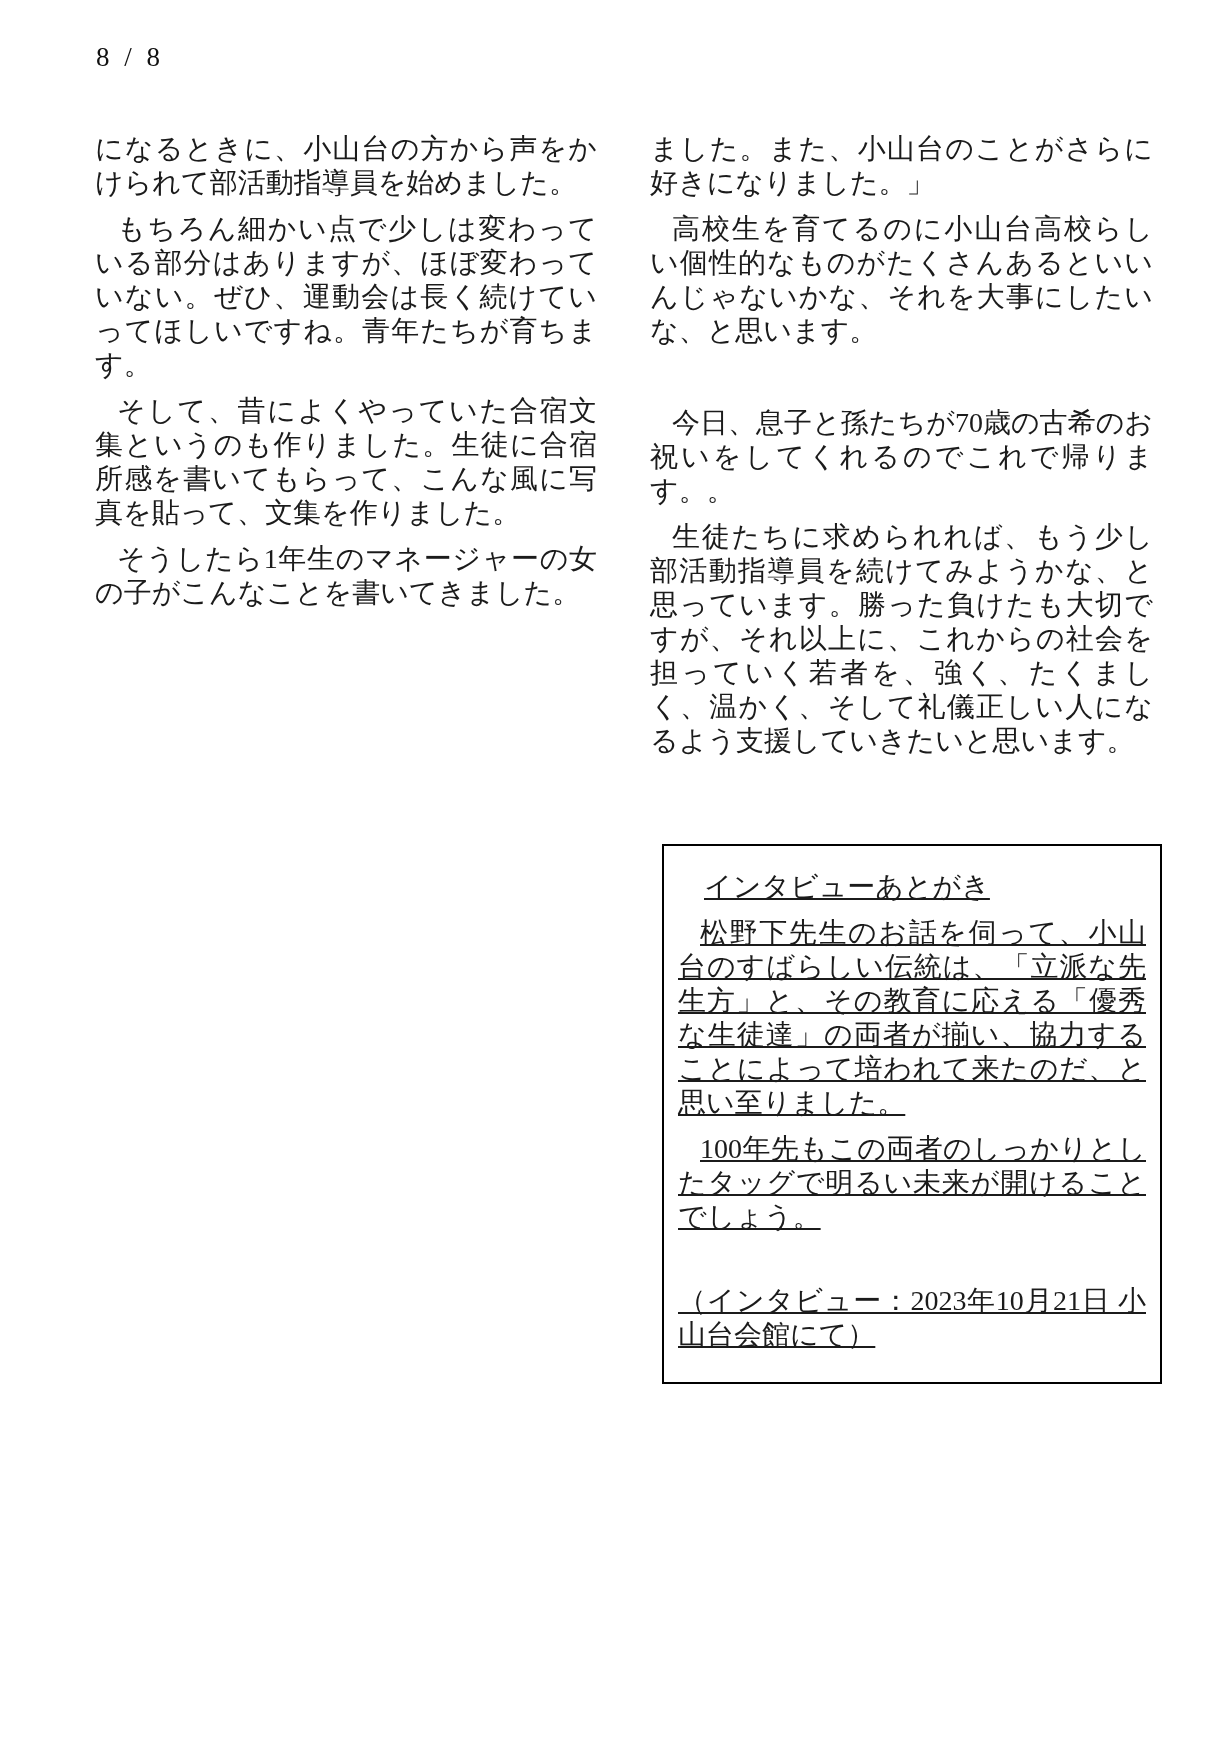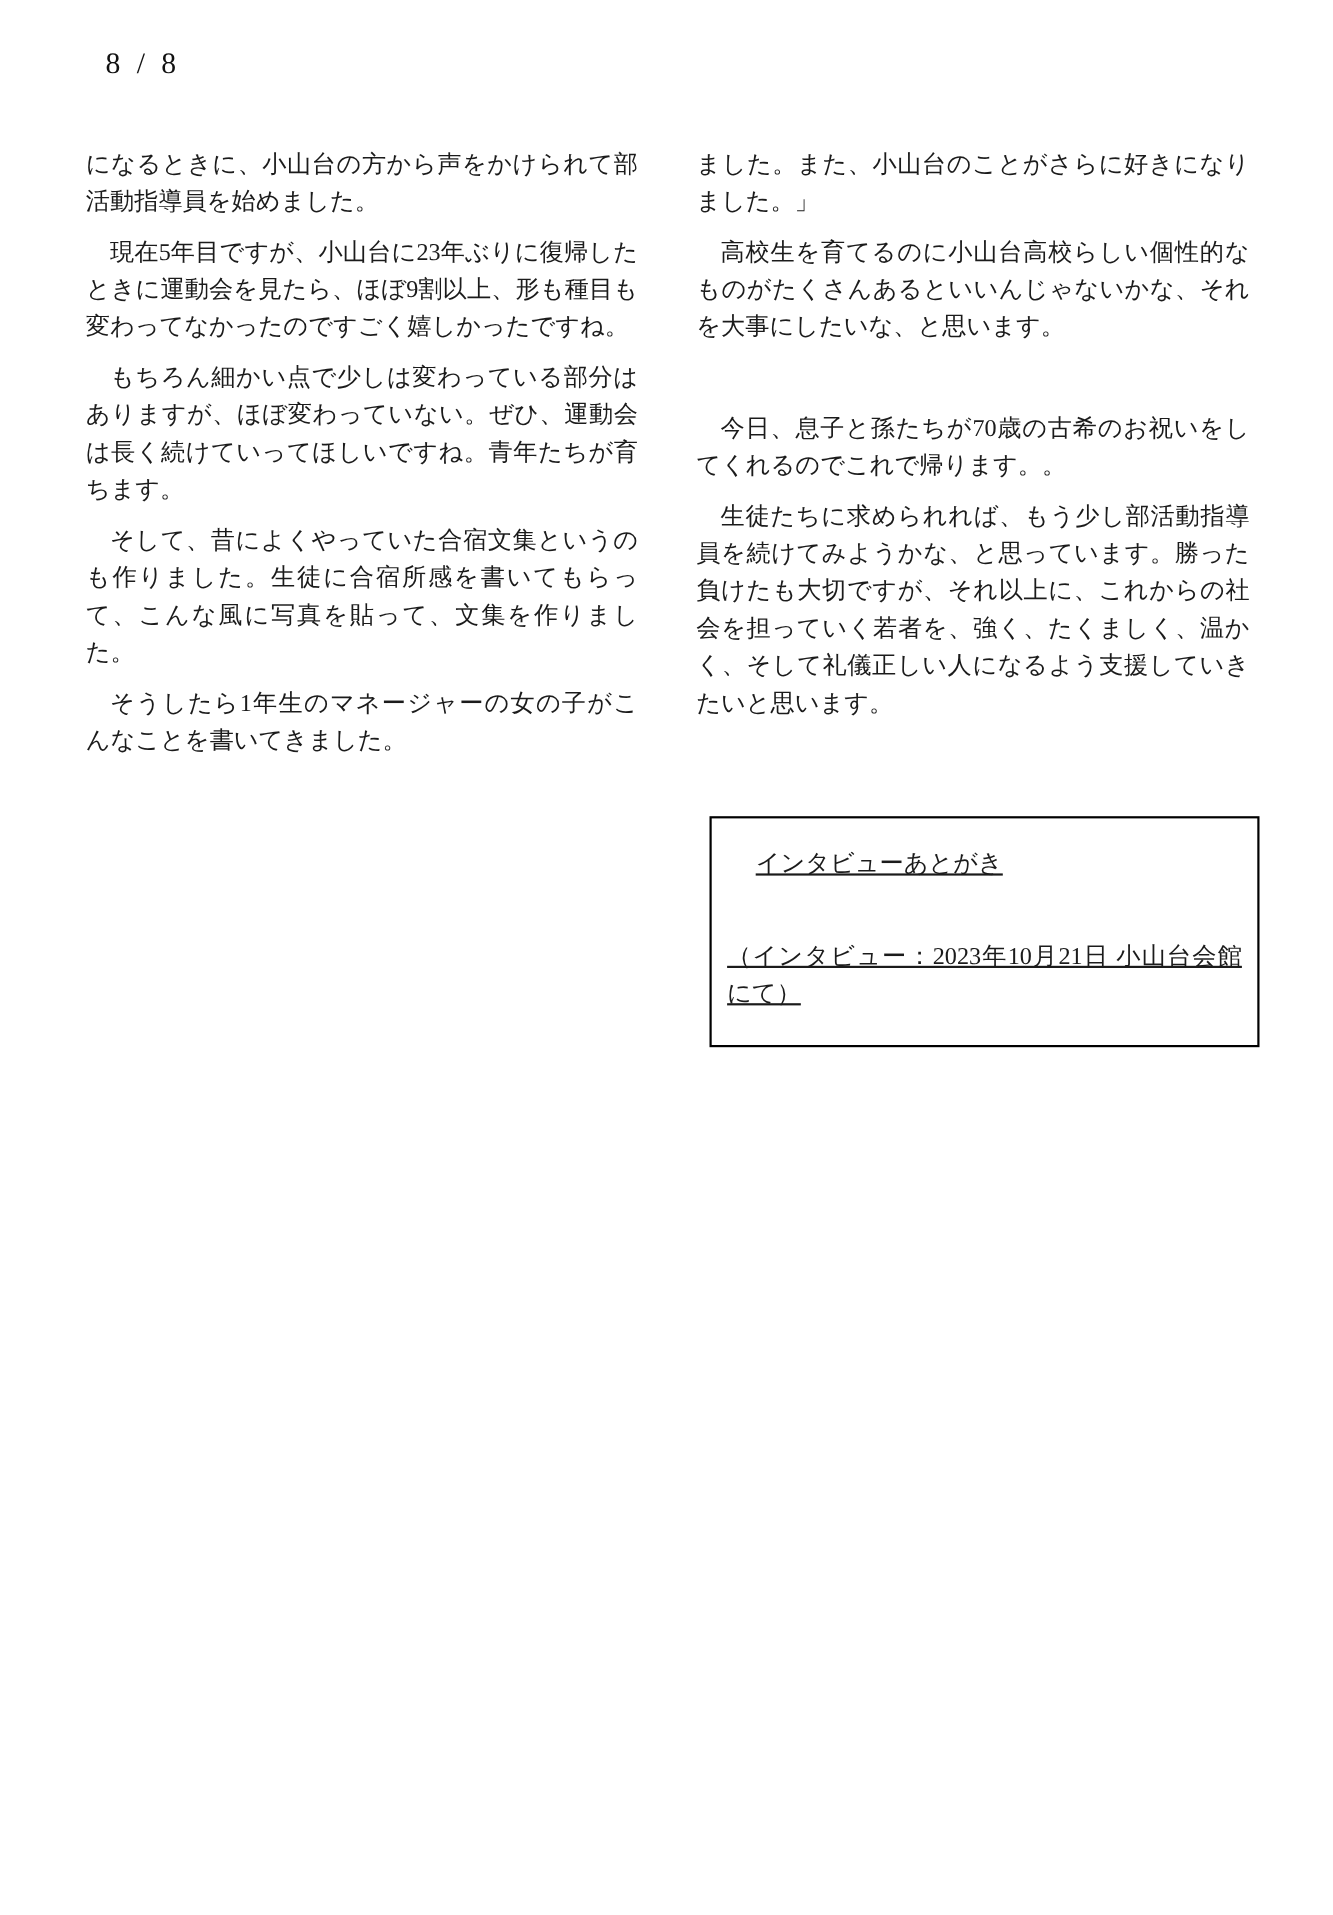--- a/index.html
+++ b/index.html
@@ -21,23 +21,24 @@
     position: absolute;
     left: 96px;
     top: 42px;
     font-size: 27px;
     letter-spacing: 4px;
     color: #111111;
   }
   .col {
     position: absolute;
     top: 132px;
-    font-size: 22px;
+    font-size: 28px;
     line-height: 34px;
     text-align: justify;
+    margin-left: 17px;
   }
   .col-left  { left: 78px;  width: 502px; }
   .col-right { left: 633px; width: 503px; }
   .para {
     margin: 0 0 12px 0;
     min-height: 34px;
   }
   .para.indent { text-indent: 22px; }
   .afterword-box {
     box-sizing: border-box;
@@ -57,33 +58,36 @@
   }
 </style>
 </head>
 <body>
 
 <div class="page">
   <div class="page-number">8 / 8</div>
 
   <div class="col col-left">
       <p class="para">になるときに、小山台の方から声をかけられて部活動指導員を始めました。</p>
-      <p class="para indent">現在5年目ですが、小山台に23年ぶりに復帰したときに運動会を見たら、ほぼ9割以上、形も種目も変わってなかったのですごく嬉しかったですね。</p>
       <p class="para indent">もちろん細かい点で少しは変わっている部分はありますが、ほぼ変わっていない。ぜひ、運動会は長く続けていってほしいですね。青年たちが育ちます。</p>
       <p class="para indent">そして、昔によくやっていた合宿文集というのも作りました。生徒に合宿所感を書いてもらって、こんな風に写真を貼って、文集を作りました。</p>
       <p class="para indent">そうしたら1年生のマネージャーの女の子がこんなことを書いてきました。</p>
     </div>
 
   <div class="col col-right">
     <div>
         <p class="para">ました。また、小山台のことがさらに好きになりました。」</p>
         <p class="para indent">高校生を育てるのに小山台高校らしい個性的なものがたくさんあるといいんじゃないかな、それを大事にしたいな、と思います。</p>
         <p class="para"></p>
         <p class="para indent">今日、息子と孫たちが70歳の古希のお祝いをしてくれるのでこれで帰ります。。</p>
         <p class="para indent">生徒たちに求められれば、もう少し部活動指導員を続けてみようかな、と思っています。勝った負けたも大切ですが、それ以上に、これからの社会を担っていく若者を、強く、たくましく、温かく、そして礼儀正しい人になるよう支援していきたいと思います。</p>
       </div>
 
     <div class="afterword-box">
       <p class="para afterword-title">インタビューあとがき</p>
+      <div>
+          <p class="para indent">松野下先生のお話を伺って、小山台のすばらしい伝統は、「立派な先生方」と、その教育に応える「優秀な生徒達」の両者が揃い、協力することによって培われて来たのだ、と思い至りました。</p>
+          <p class="para indent">100年先もこの両者のしっかりとしたタッグで明るい未来が開けることでしょう。</p>
+        </div>
       <p class="para date-line">（インタビュー：2023年10月21日 小山台会館にて）</p>
     </div>
   </div>
 </div>
 
 </body></html>

